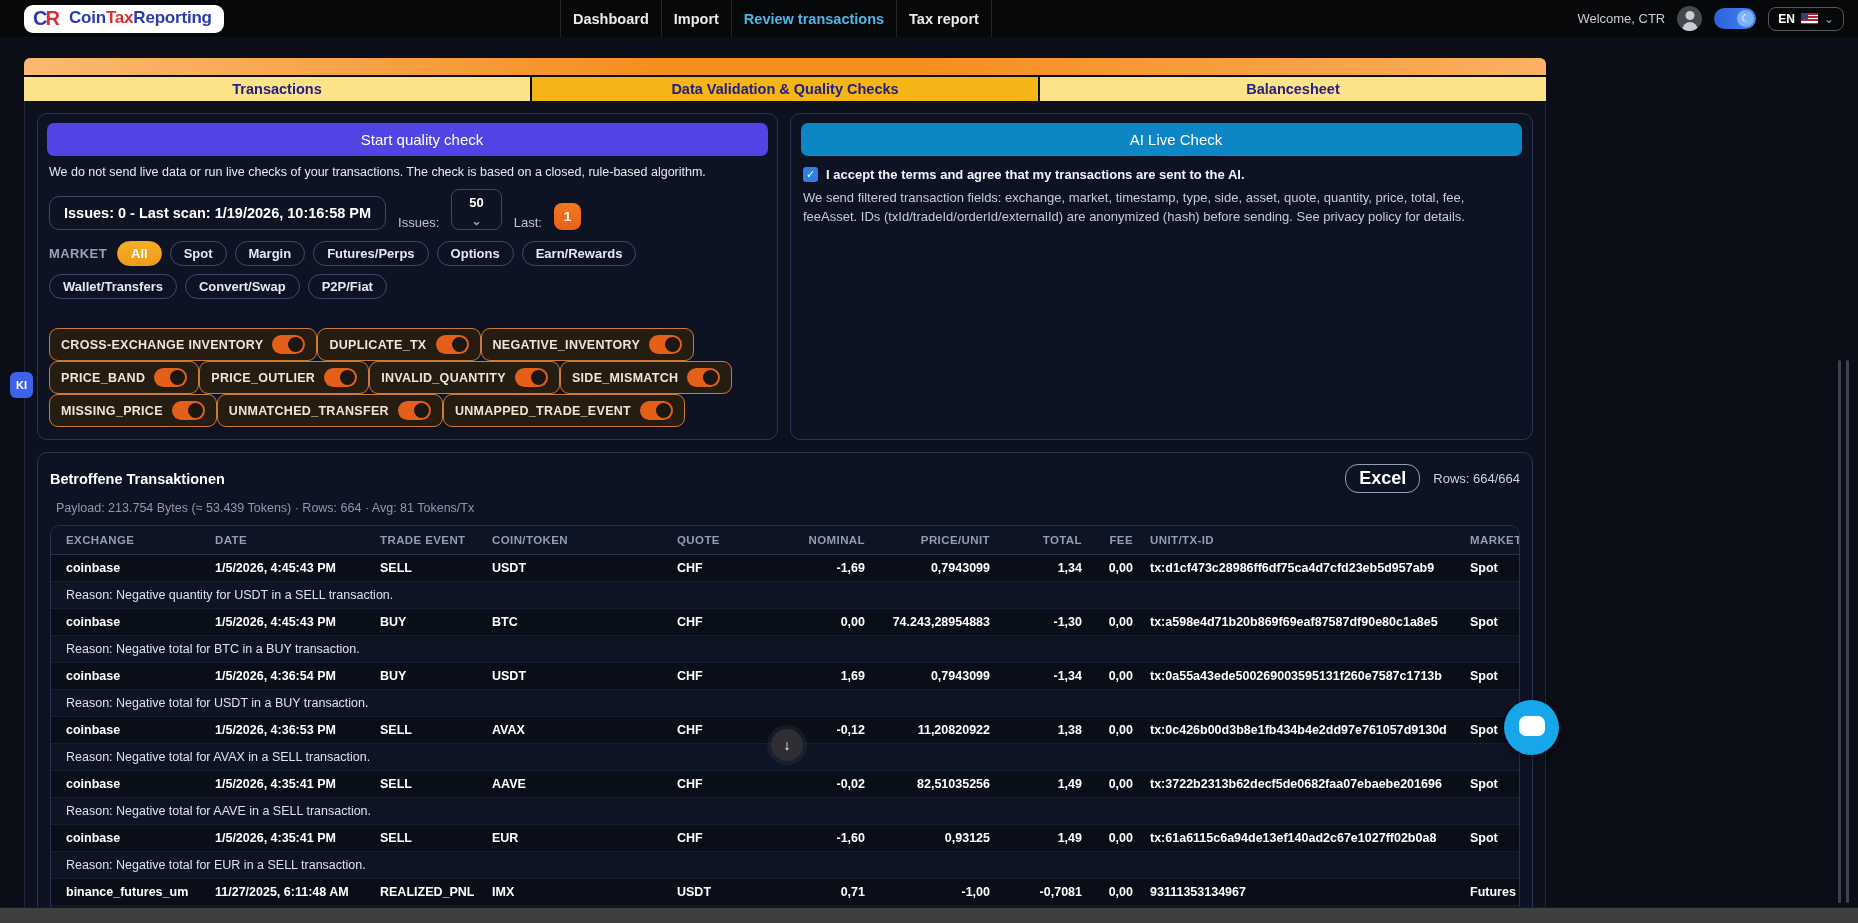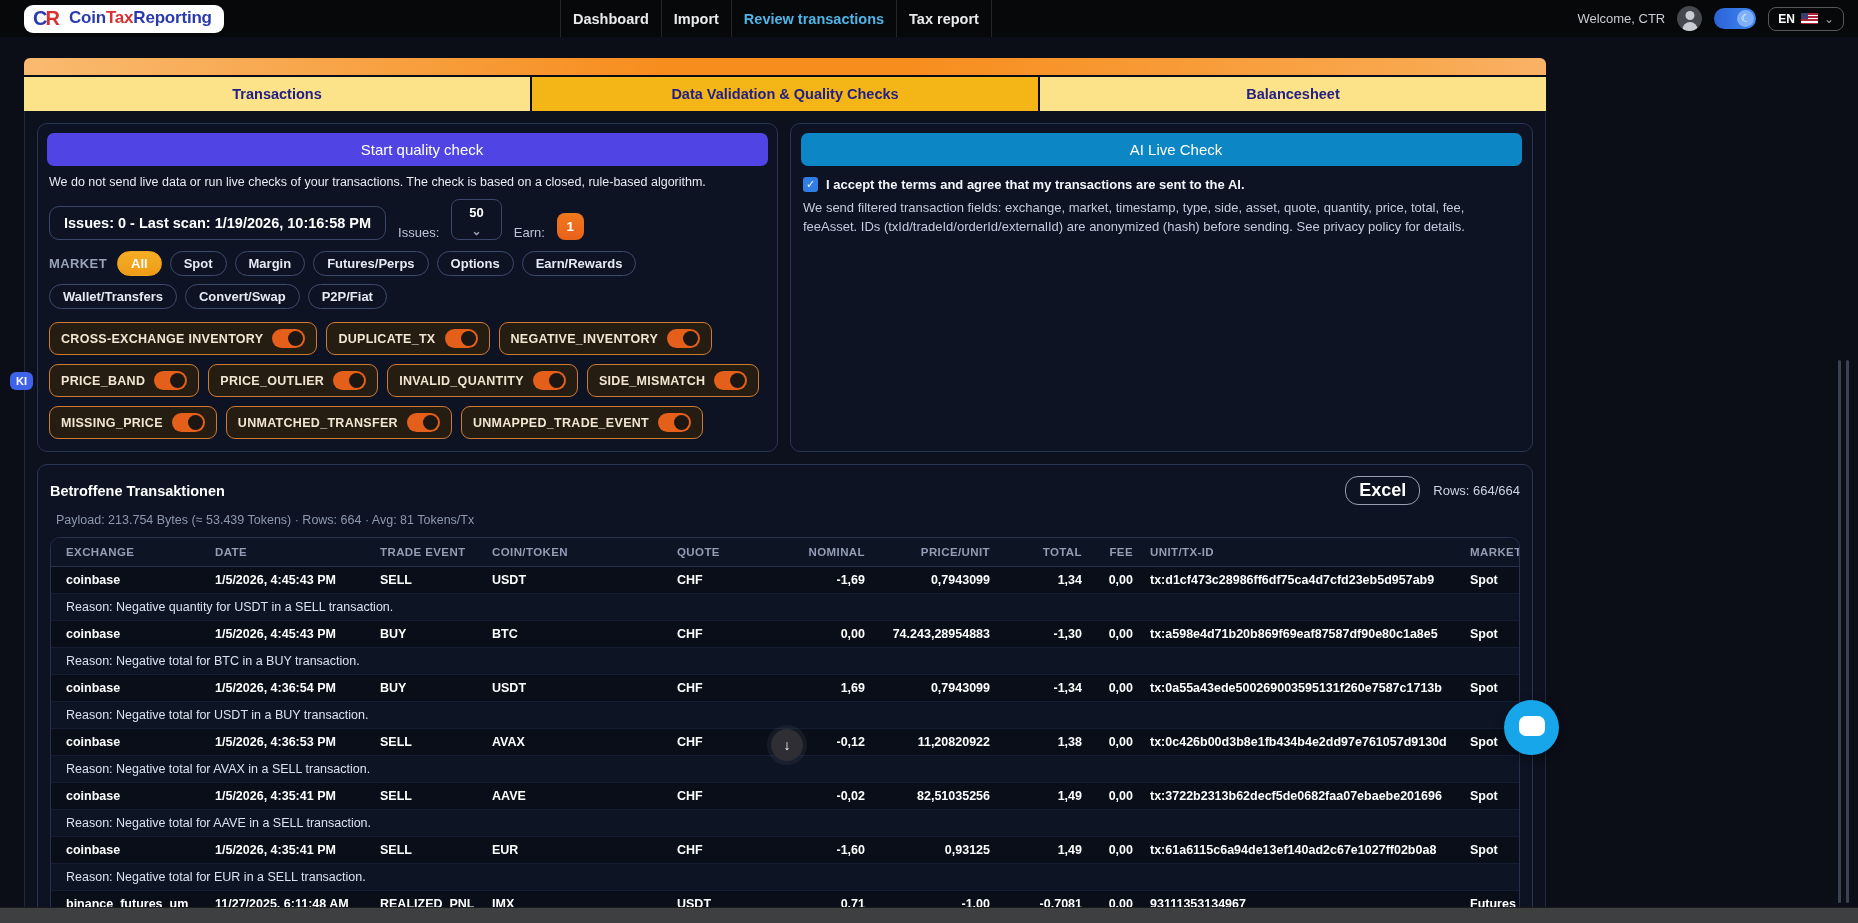--- a/index.html
+++ b/index.html
@@ -37,21 +37,21 @@
     background:
       linear-gradient(#3c3b6e,#3c3b6e) top left / 7px 6px no-repeat,
       repeating-linear-gradient(#b22234 0 1.6px, #ffffff 1.6px 3.2px); }
   .lang .chev { color:#9aa0a8; font-size:12px; line-height:0.5; }
 
   
   .content { width:1522px; margin-left:24px; margin-top:21px; }
   .grad-bar { height:17px; border-radius:6px 6px 0 0;
     background:linear-gradient(90deg,#f9ba70 0%,#f78d1d 42%,#f78d1d 58%,#f9a84f 92%,#f9b266 100%); }
   .tabbar { display:flex; gap:2px; background:#0b0e17; margin-top:2px; }
-  .tab { flex:1; height:34px; display:flex; align-items:center; justify-content:center;
+  .tab { flex:1; height:24px; display:flex; align-items:center; justify-content:center;
     background:#fce289; color:#232084; font-size:14.5px; font-weight:bold; cursor:pointer; }
   .tab.active { background:#f4b517; }
 
   .section { background:#0c111d; border:1px solid #1e2840; border-top:none;
     border-radius:0 0 10px 10px; padding:12px; }
   .panels { display:flex; gap:12px; align-items:stretch; }
   .panel { background:#0d1322; border:1px solid #2a3554; border-radius:10px; }
   .panel.left  { flex:1 1 0; padding:9px 9px 12px 9px; }
   .panel.right { flex:1 1 0; padding:9px 10px 12px 10px; }
 
@@ -71,21 +71,21 @@
   .issues-select .chev { color:#9aa3b6; font-size:12px; line-height:0.5; }
   .page-btn { min-width:27px; height:27px; border-radius:8px; background:linear-gradient(180deg,#f0791c,#e9611b);
     color:#fff; font-weight:bold; font-size:13.5px; display:flex; align-items:center; justify-content:center; cursor:pointer; }
 
   .market-row { display:flex; align-items:center; gap:8px; margin:11px 2px 0 2px; flex-wrap:wrap; }
   .market-label { color:#98a2b8; font-size:13px; font-weight:bold; letter-spacing:0.4px; margin-right:2px; }
   .chip { border:1px solid #3c4a6e; border-radius:999px; padding:4px 13px; color:#e4e9f3; font-size:13px;
     font-weight:bold; cursor:pointer; background:transparent; }
   .chip.active { border-color:#f2a41e; background:linear-gradient(180deg,#f5ae25,#ef9b18); color:#fff; }
 
-  .checks { display:flex; flex-wrap:wrap; gap:9px; margin:13px 2px 0 2px; }
+  .checks { display:flex; flex-wrap:wrap; gap:0; margin:29px 2px 0 2px; }
   .check-chip { display:flex; align-items:center; gap:9px; border:1.5px solid #cf7a33; border-radius:9px;
     background:#251c12; padding:6px 11px; cursor:pointer; }
   .check-chip .clabel { color:#f2e6d2; font-size:12.5px; font-weight:bold; letter-spacing:0.3px; }
   .toggle { width:33px; height:19px; border-radius:999px; background:#e4601a; position:relative; flex:0 0 auto; }
   .toggle .tknob { position:absolute; right:2px; top:2px; width:15px; height:15px; border-radius:50%; background:#1c1712; }
 
   .consent-row { display:flex; align-items:center; gap:8px; margin:11px 2px 0 2px; }
   .checkbox { width:15px; height:15px; border-radius:3px; background:#2e7ee6; color:#fff; font-size:11px;
     display:flex; align-items:center; justify-content:center; cursor:pointer; flex:0 0 auto; }
   .consent-text { color:#f2f5fa; font-size:13px; font-weight:bold; }
@@ -106,21 +106,21 @@
     padding-left:15px; background:#0d1424; border-bottom:1px solid #27304c; font-weight:bold; }
   .grid th.r { text-align:right; padding-left:0; padding-right:2px; }
   .grid td { height:27px; color:#fff; font-size:12.5px; font-weight:bold; padding-left:15px;
     white-space:nowrap; overflow:hidden; }
   .grid td.r { text-align:right; padding-left:0; padding-right:2px; }
   .grid tr.data-row { background:#090e19; border-top:1px solid #151d33; }
   .grid tr.reason-row { background:#0d1424; border-top:1px solid #151d33; }
   .grid td.reason-cell { color:#dbe2ee; font-weight:normal; font-size:12.5px; }
 
   
-  .ki-badge { position:absolute; left:10px; top:372px; width:23px; height:18px; border-radius:6px;
+  .ki-badge { position:absolute; left:10px; top:372px; width:23px; height:26px; border-radius:6px;
     background:#3f63e8; color:#fff; font-size:11px; font-weight:bold; display:flex; align-items:center;
     justify-content:center; cursor:pointer; }
   .scroll-down { position:absolute; left:771px; top:729px; width:32px; height:32px; border-radius:50%;
     background:#2e2e34; color:#fff; display:flex; align-items:center; justify-content:center;
     font-size:14px; box-shadow:0 0 0 4px rgba(255,255,255,0.05); cursor:pointer; }
   .chat-bubble { position:absolute; left:1504px; top:700px; width:55px; height:55px; border-radius:50%;
     background:#17a6e9; display:flex; align-items:center; justify-content:center; cursor:pointer;
     box-shadow:0 3px 10px rgba(0,0,0,0.45); }
   .chat-icon { width:26px; height:20px; background:#fff; border-radius:7px; position:relative; margin-top:-4px; }
   .chat-icon::after { content:""; position:absolute; left:3px; bottom:-6px; width:0; height:0;
@@ -172,21 +172,21 @@
       <div class="panel left">
         <button class="big-btn btn-purple">Start quality check</button>
         <div class="disclaimer">We do not send live data or run live checks of your transactions. The check is based on a closed, rule-based algorithm.</div>
         <div class="controls">
           <span class="scan-box">Issues: 0 - Last scan: 1/19/2026, 10:16:58 PM</span>
           <span class="small-label">Issues:</span>
           <span class="issues-select">
             <span>50</span>
             <span class="chev">⌄</span>
           </span>
-          <span class="small-label">Earn:</span>
+          <span class="small-label">Last:</span>
           <span class="page-btn">1</span>
         </div>
         <div class="market-row">
           <span class="market-label">MARKET</span>
         <span class="chip active">All</span>
             <span class="chip">Spot</span>
             <span class="chip">Margin</span>
             <span class="chip">Futures/Perps</span>
             <span class="chip">Options</span>
             <span class="chip">Earn/Rewards</span>

